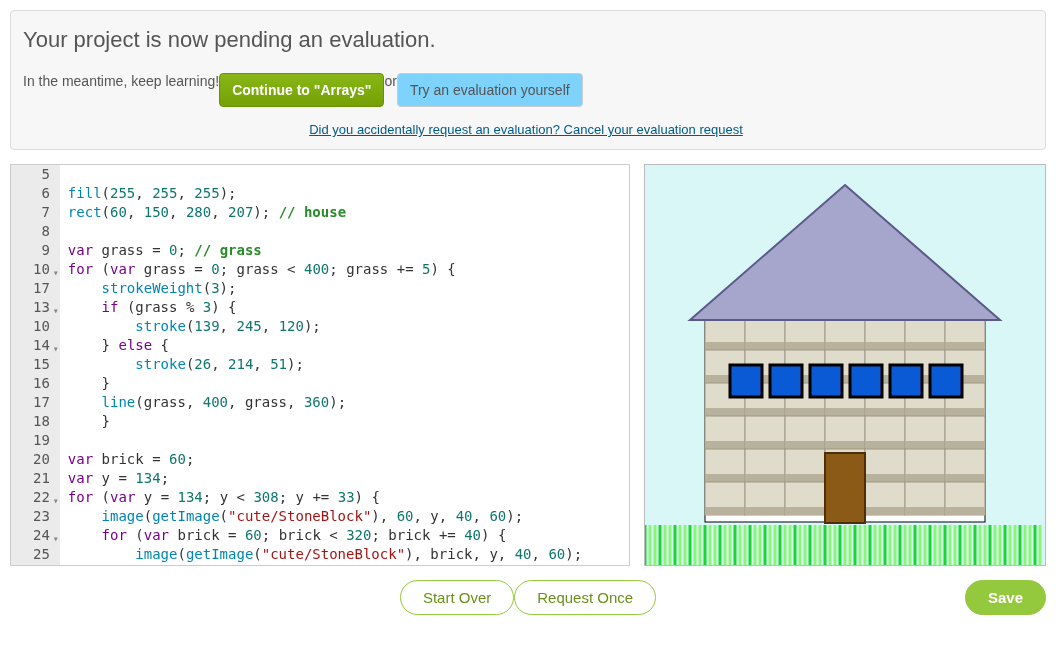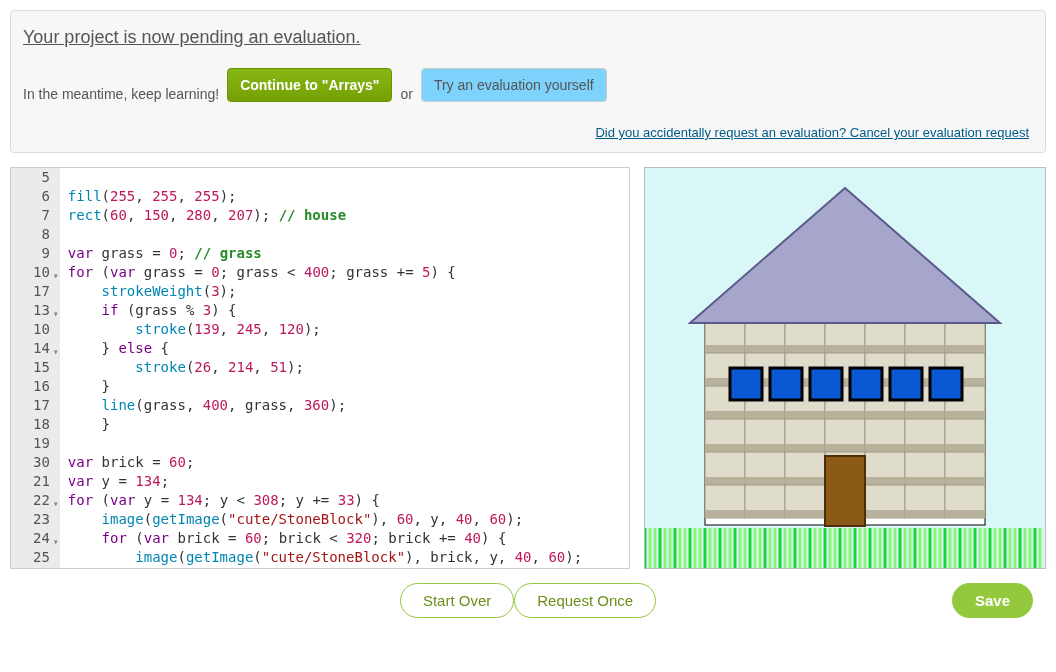--- a/index.html
+++ b/index.html
@@ -12,35 +12,33 @@
     padding: 10px;
   }
   .banner {
     background: #f7f7f7;
     border: 1px solid #ddd;
     border-radius: 4px;
     padding: 16px 16px 12px 12px;
     margin-bottom: 14px;
   }
   .banner-title {
-    font-size: 18px;
+    font-size: 22px;
     color: #555;
     margin-bottom: 20px;
-    text-decoration: underline;
   }
   .banner-text {
     font-size: 14px;
     color: #555;
     line-height: 1.5;
     margin-bottom: 16px;
   }
   .banner-row {
     display: flex;
-    align-items: flex-end;
-    gap: 8px;
+    align-items: flex-start;
     font-size: 14px;
     color: #555;
   }
   .btn {
     display: inline-flex;
     align-items: center;
     justify-content: center;
     border-radius: 4px;
     padding: 8px 12px;
     font-size: 14px;
@@ -54,22 +52,22 @@
     border: 1px solid #6a9103;
     color: #fff;
     font-weight: bold;
   }
   .btn-gray {
     background: #7dd3fc;
     border: 1px solid #ccc;
     color: #555;
   }
   .banner-footer {
-    text-align: right;
-    margin-top: 22px;
+    text-align: center;
+    margin-top: 14px;
   }
   .banner-footer a {
     color: #005a88;
     font-size: 13px;
     text-decoration: underline;
   }
   .workspace {
     display: flex;
     gap: 14px;
   }
@@ -101,21 +99,21 @@
     top: 3px;
   }
   .code {
     padding: 0 8px;
     white-space: pre;
     color: #333;
   }
   .code .row { height: 19px; }
   .kw  { color: #708; }
   .typ { color: #0086b3; }
-  .num { color: #be185d; }
+  .num { color: #0f766e; }
   .str { color: #a31515; }
   .com { color: #2a8c2a; font-weight: bold; }
   .pun { color: #333; }
   .canvas {
     width: 402px;
     height: 402px;
     border: 1px solid #bbb;
   }
   .bottombar {
     display: flex;
@@ -136,21 +134,21 @@
   .pill-green {
     background: #94c93d;
     color: #fff;
     border: 1px solid #94c93d;
     border-radius: 22px;
     padding: 8px 22px;
     font-size: 15px;
     font-weight: bold;
     cursor: pointer;
     position: absolute;
-    right: 13px;
+    right: 0;
   }
 </style>
 </head>
 <body>
 
 <div class="banner">
   <div class="banner-title">Your project is now pending an evaluation.</div>
   <div class="banner-row">
     <span>In the meantime, keep learning!</span>
     <span class="btn btn-green">Continue to "Arrays"</span>
@@ -173,21 +171,21 @@
         <div class="ln fold">10</div>
         <div class="ln">17</div>
         <div class="ln fold">13</div>
         <div class="ln">10</div>
         <div class="ln fold">14</div>
         <div class="ln">15</div>
         <div class="ln">16</div>
         <div class="ln">17</div>
         <div class="ln">18</div>
         <div class="ln">19</div>
-        <div class="ln">30</div>
+        <div class="ln">20</div>
         <div class="ln">21</div>
         <div class="ln fold">22</div>
         <div class="ln">23</div>
         <div class="ln fold">24</div>
         <div class="ln">25</div>
       </div>
     <div class="code" id="code"><div class="row"></div><div class="row"><span class="typ">fill</span><span class="pun">(</span><span class="num">255</span><span class="pun">, </span><span class="num">255</span><span class="pun">, </span><span class="num">255</span><span class="pun">);</span></div><div class="row"><span class="typ">rect</span><span class="pun">(</span><span class="num">60</span><span class="pun">, </span><span class="num">150</span><span class="pun">, </span><span class="num">280</span><span class="pun">, </span><span class="num">207</span><span class="pun">);</span> <span class="com">// house</span></div><div class="row"></div><div class="row"><span class="kw">var</span> grass <span class="pun">=</span> <span class="num">0</span><span class="pun">;</span> <span class="com">// grass</span></div><div class="row"><span class="kw">for</span> <span class="pun">(</span><span class="kw">var</span> grass <span class="pun">=</span> <span class="num">0</span><span class="pun">;</span> grass <span class="pun">&lt;</span> <span class="num">400</span><span class="pun">;</span> grass <span class="pun">+=</span> <span class="num">5</span><span class="pun">) {</span></div><div class="row">    <span class="typ">strokeWeight</span><span class="pun">(</span><span class="num">3</span><span class="pun">);</span></div><div class="row">    <span class="kw">if</span> <span class="pun">(</span>grass <span class="pun">%</span> <span class="num">3</span><span class="pun">) {</span></div><div class="row">        <span class="typ">stroke</span><span class="pun">(</span><span class="num">139</span><span class="pun">, </span><span class="num">245</span><span class="pun">, </span><span class="num">120</span><span class="pun">);</span></div><div class="row">    <span class="pun">}</span> <span class="kw">else</span> <span class="pun">{</span></div><div class="row">        <span class="typ">stroke</span><span class="pun">(</span><span class="num">26</span><span class="pun">, </span><span class="num">214</span><span class="pun">, </span><span class="num">51</span><span class="pun">);</span></div><div class="row">    <span class="pun">}</span></div><div class="row">    <span class="typ">line</span><span class="pun">(</span>grass<span class="pun">, </span><span class="num">400</span><span class="pun">, </span>grass<span class="pun">, </span><span class="num">360</span><span class="pun">);</span></div><div class="row">    <span class="pun">}</span></div><div class="row"></div><div class="row"><span class="kw">var</span> brick <span class="pun">=</span> <span class="num">60</span><span class="pun">;</span></div><div class="row"><span class="kw">var</span> y <span class="pun">=</span> <span class="num">134</span><span class="pun">;</span></div><div class="row"><span class="kw">for</span> <span class="pun">(</span><span class="kw">var</span> y <span class="pun">=</span> <span class="num">134</span><span class="pun">;</span> y <span class="pun">&lt;</span> <span class="num">308</span><span class="pun">;</span> y <span class="pun">+=</span> <span class="num">33</span><span class="pun">) {</span></div><div class="row">    <span class="typ">image</span><span class="pun">(</span><span class="typ">getImage</span><span class="pun">(</span><span class="str">"cute/StoneBlock"</span><span class="pun">), </span><span class="num">60</span><span class="pun">, </span>y<span class="pun">, </span><span class="num">40</span><span class="pun">, </span><span class="num">60</span><span class="pun">);</span></div><div class="row">    <span class="kw">for</span> <span class="pun">(</span><span class="kw">var</span> brick <span class="pun">=</span> <span class="num">60</span><span class="pun">;</span> brick <span class="pun">&lt;</span> <span class="num">320</span><span class="pun">;</span> brick <span class="pun">+=</span> <span class="num">40</span><span class="pun">) {</span></div><div class="row">        <span class="typ">image</span><span class="pun">(</span><span class="typ">getImage</span><span class="pun">(</span><span class="str">"cute/StoneBlock"</span><span class="pun">), </span>brick<span class="pun">, </span>y<span class="pun">, </span><span class="num">40</span><span class="pun">, </span><span class="num">60</span><span class="pun">);</span></div></div>
   </div>
   <svg class="canvas" id="sketch" viewBox="0 0 400 400">
       <rect x="0" y="0" width="400" height="400" fill="#d9f7f7"></rect>

